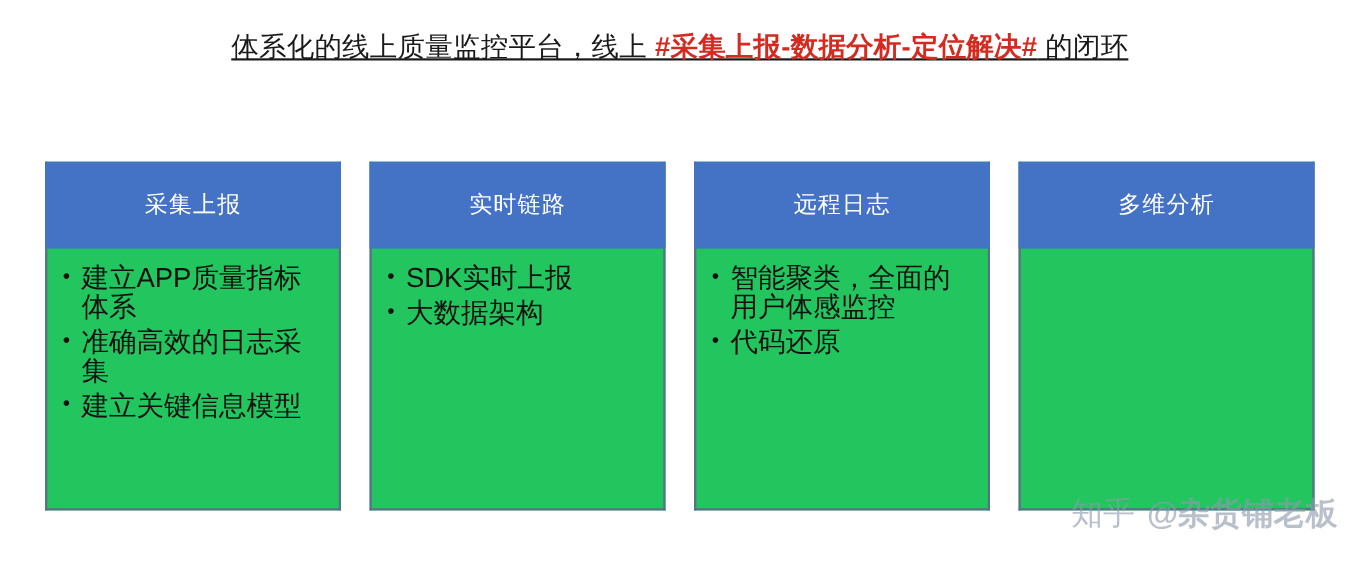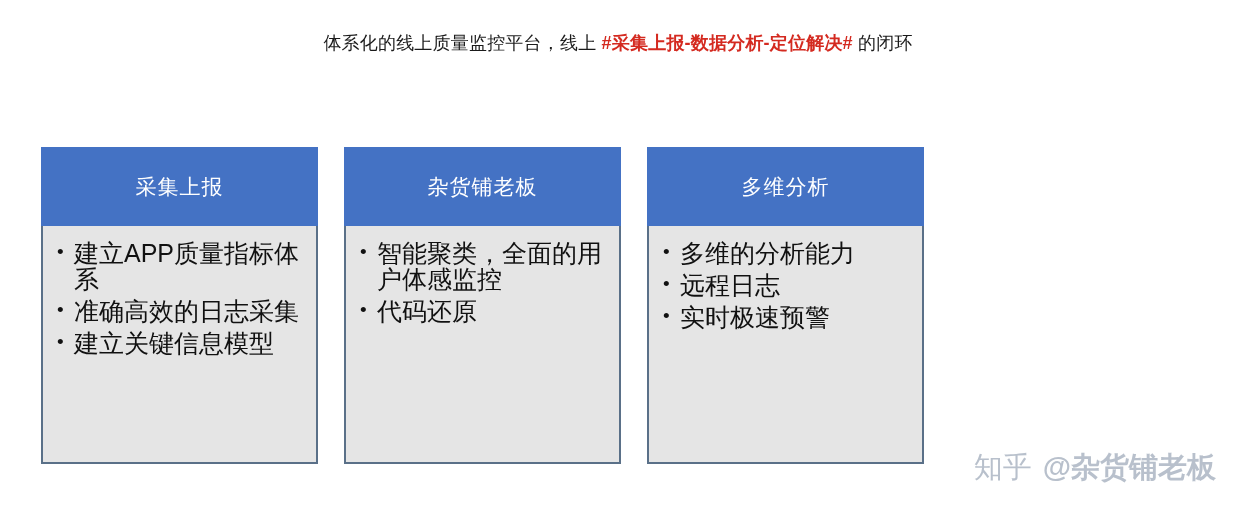--- a/index.html
+++ b/index.html
@@ -23,25 +23,26 @@
     top: 0;
     left: 0;
     width: 1236px;
     height: 86px;
     display: flex;
     align-items: center;
     justify-content: center;
   }
 
   .title-text {
-    font-size: 18px;
+    font-size: 25px;
     line-height: 34px;
     color: #1a1a1a;
     white-space: nowrap;
     letter-spacing: 0.2px;
+    text-decoration: underline;
   }
 
   .title-text .seg-red {
     color: #d42a20;
     font-weight: 700;
   }
 
   .title-text .seg-plain {
     color: #1a1a1a;
     font-weight: 400;
@@ -56,21 +57,21 @@
     height: 317px;
     display: flex;
     gap: 26px;
   }
 
   .card {
     width: 277px;
     height: 317px;
     display: flex;
     flex-direction: column;
-    background: #e5e5e5;
+    background: #22c55e;
     border: 2px solid #5a7088;
     border-top: none;
   }
 
   .card-header {
     height: 79px;
     flex: 0 0 79px;
     background: #4472c4;
     margin: -0px -2px 0 -2px;
     display: flex;
@@ -153,44 +154,48 @@
     </div>
     <div class="card-body">
       <ul class="bullet-list">
         <li class="bullet-item">建立APP质量指标体系</li>
         <li class="bullet-item">准确高效的日志采集</li>
         <li class="bullet-item">建立关键信息模型</li>
       </ul>
     </div>
   </div>
 
-
-  <div class="card">
-    <div class="card-header">
-      <span class="card-header-label">杂货铺老板</span>
+  <div class="card">
+    <div class="card-header">
+      <span class="card-header-label">实时链路</span>
+    </div>
+    <div class="card-body">
+      <ul class="bullet-list">
+        <li class="bullet-item">SDK实时上报</li>
+        <li class="bullet-item">大数据架构</li>
+      </ul>
+    </div>
+  </div>
+
+  <div class="card">
+    <div class="card-header">
+      <span class="card-header-label">远程日志</span>
     </div>
     <div class="card-body">
       <ul class="bullet-list">
         <li class="bullet-item">智能聚类，全面的用户体感监控</li>
         <li class="bullet-item">代码还原</li>
       </ul>
     </div>
   </div>
 
   <div class="card">
     <div class="card-header">
       <span class="card-header-label">多维分析</span>
     </div>
-    <div class="card-body">
-      <ul class="bullet-list">
-        <li class="bullet-item">多维的分析能力</li>
-        <li class="bullet-item">远程日志</li>
-        <li class="bullet-item">实时极速预警</li>
-      </ul>
-    </div>
   </div>
 
 </div>
 
 <div class="watermark">
   <span class="wm-brand">知乎</span>
   <span class="wm-user">@杂货铺老板</span>
 </div>
 
 </body></html>

